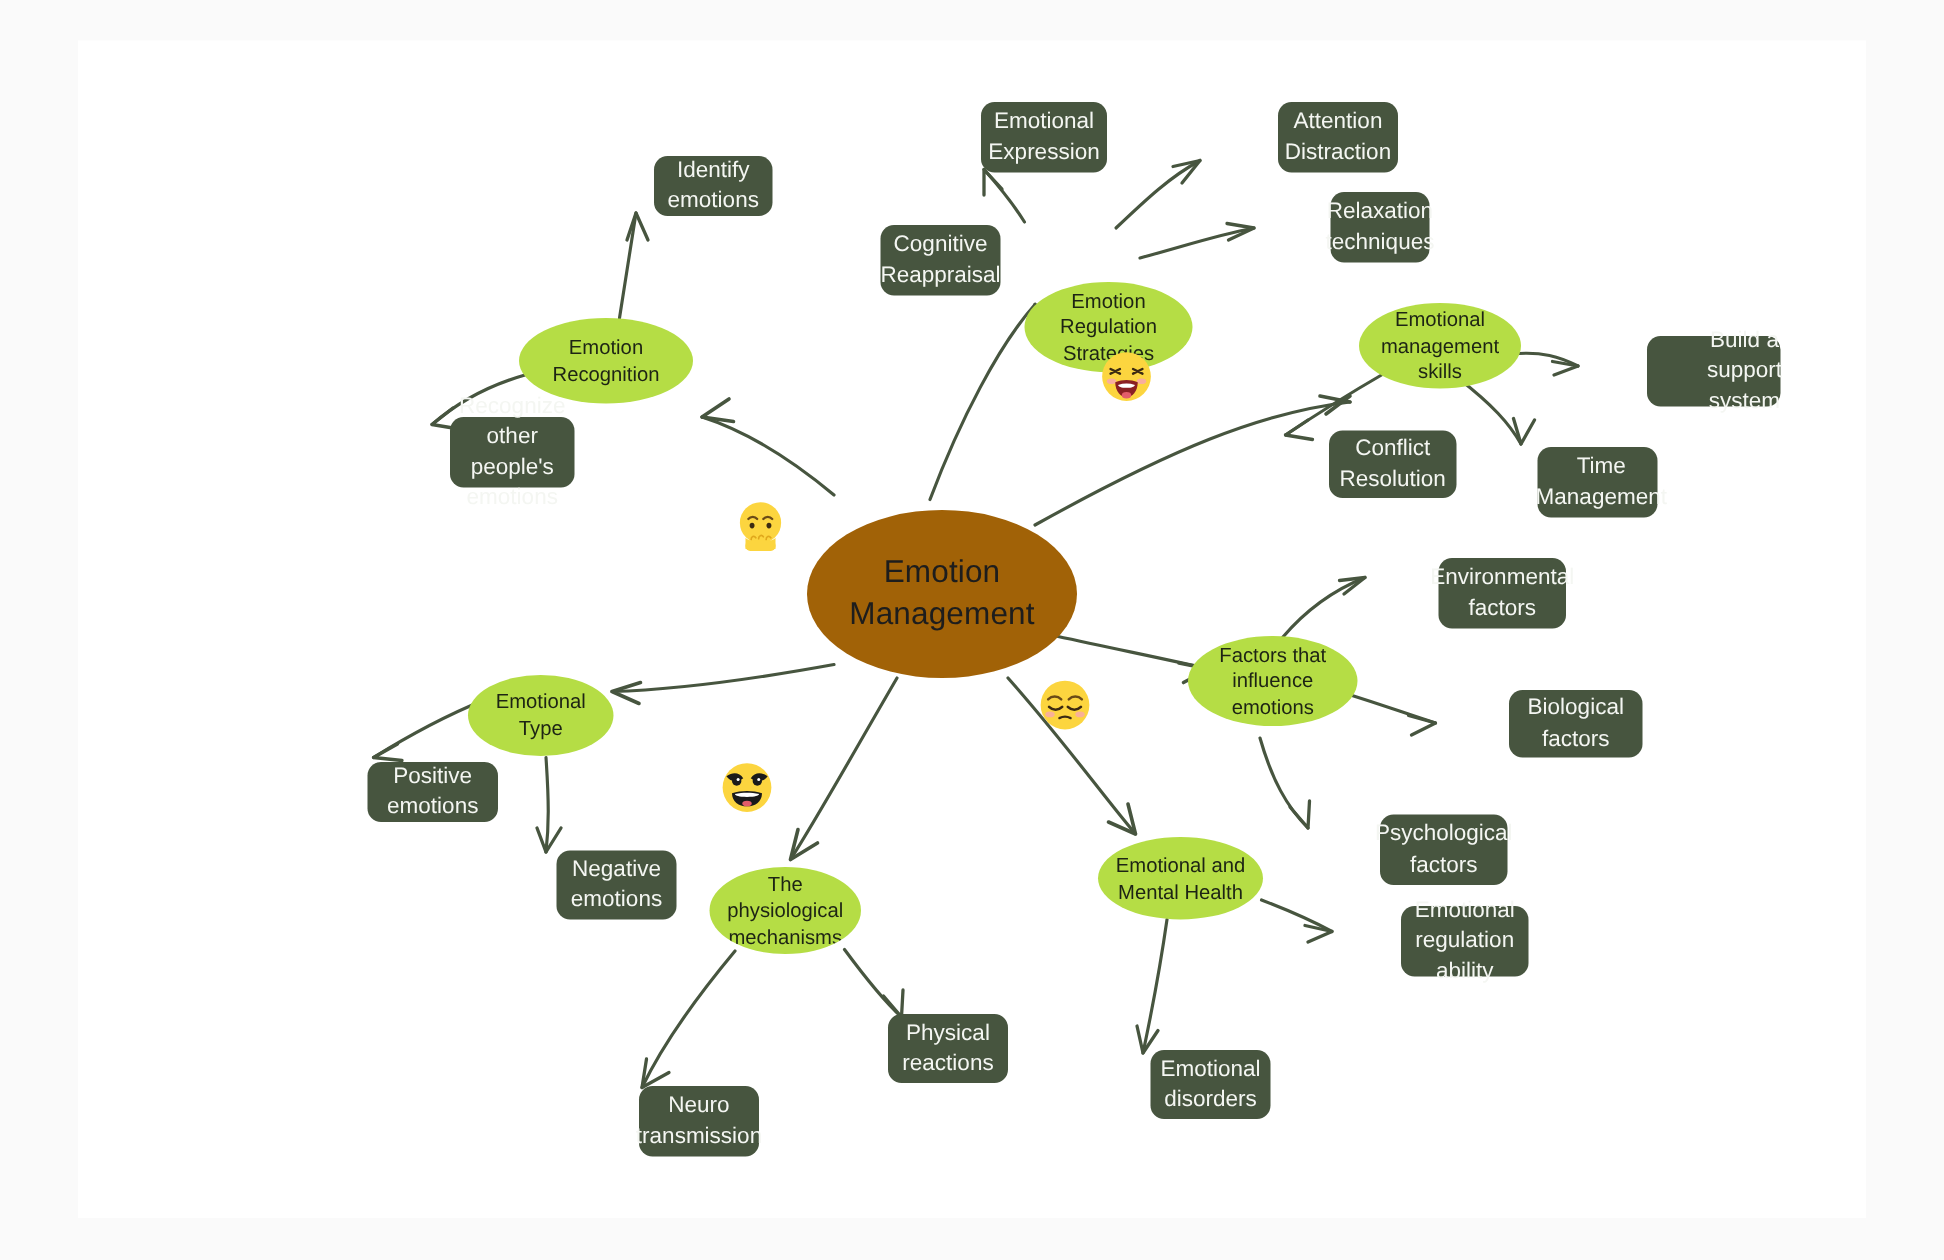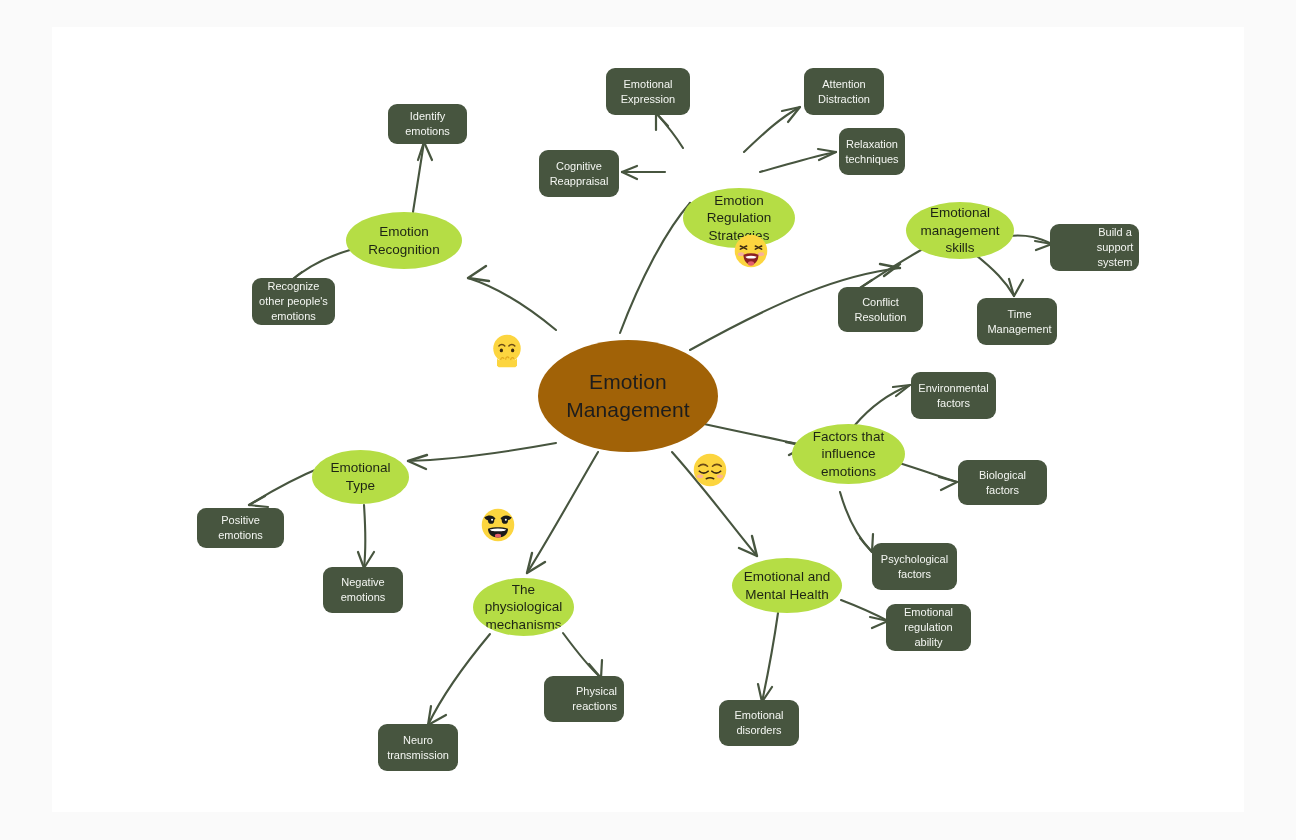--- a/index.html
+++ b/index.html
@@ -34,23 +34,24 @@
     color: #1d2414;
     font-size: 13.5px;
     line-height: 1.3;
     overflow: hidden;
     padding: 2px 6px;
   }
   .leaf {
     background: #47553f;
     border-radius: 9px;
     color: #f4f6f2;
-    font-size: 11px;
+    font-size: 15px;
     line-height: 1.35;
     padding: 4px 7px;
+    margin-left: 48px;
   }
   .emoji {
     position: absolute;
     width: 40px; height: 40px;
     pointer-events: none;
   }
   .emoji svg { width: 100%; height: 100%; display: block; }
 </style>
 </head>
 <body>
@@ -211,21 +212,21 @@
 </div>
 
 <div class="node leaf" style="left:886px; top:604px; width:85px; height:47px;">
   <span>Emotional regulation ability</span>
 </div>
 
 <div class="node leaf" style="left:719px; top:700px; width:80px; height:46px;">
   <span>Emotional disorders</span>
 </div>
 
-<div class="node leaf" style="left:544px; top:676px; width:80px; height:46px;text-align:right;">
+<div class="node leaf" style="left:544px; top:676px; width:80px; height:46px;">
   <span>Physical reactions</span>
 </div>
 
 <div class="node leaf" style="left:378px; top:724px; width:80px; height:47px;">
   <span>Neuro transmission</span>
 </div>
 
 <div class="node leaf" style="left:197px; top:508px; width:87px; height:40px;">
   <span>Positive emotions</span>
 </div>

